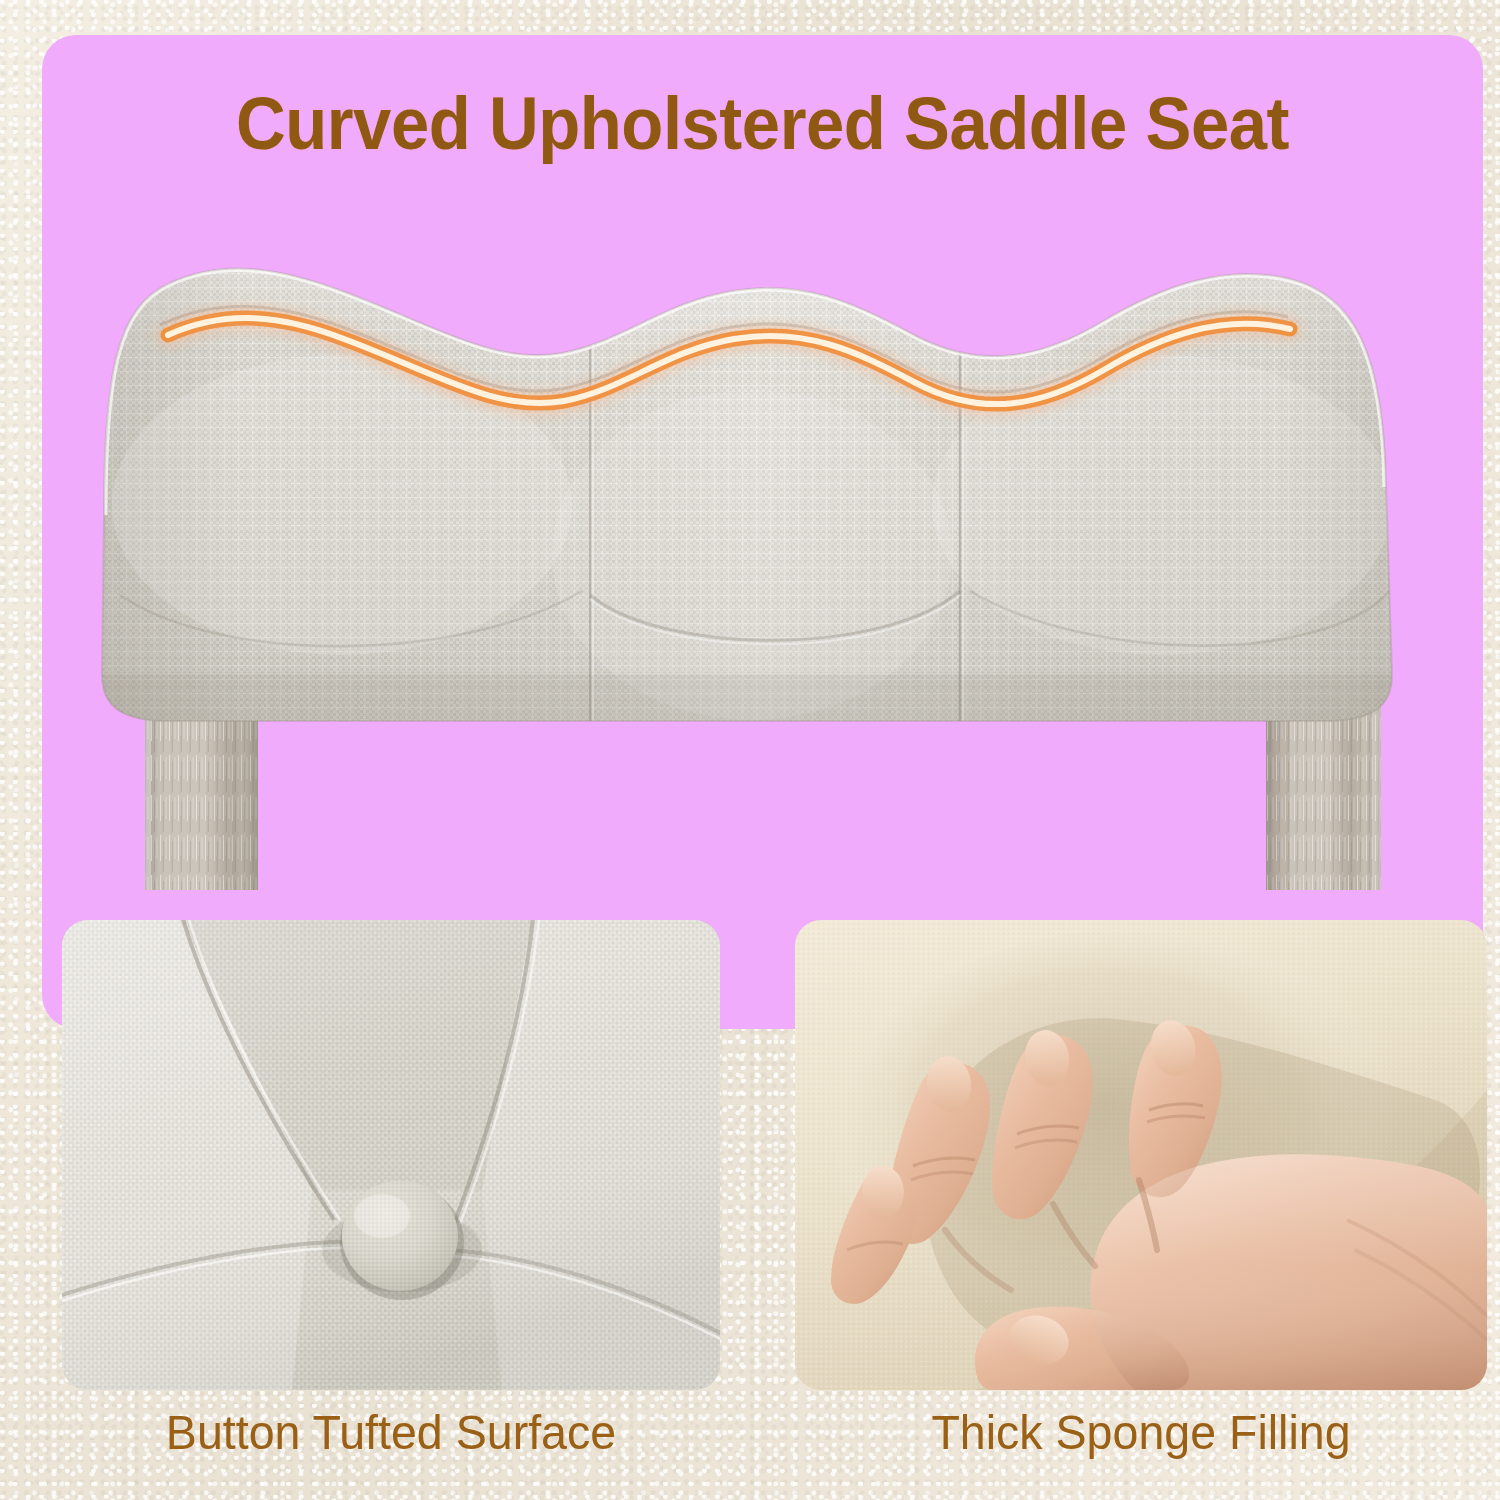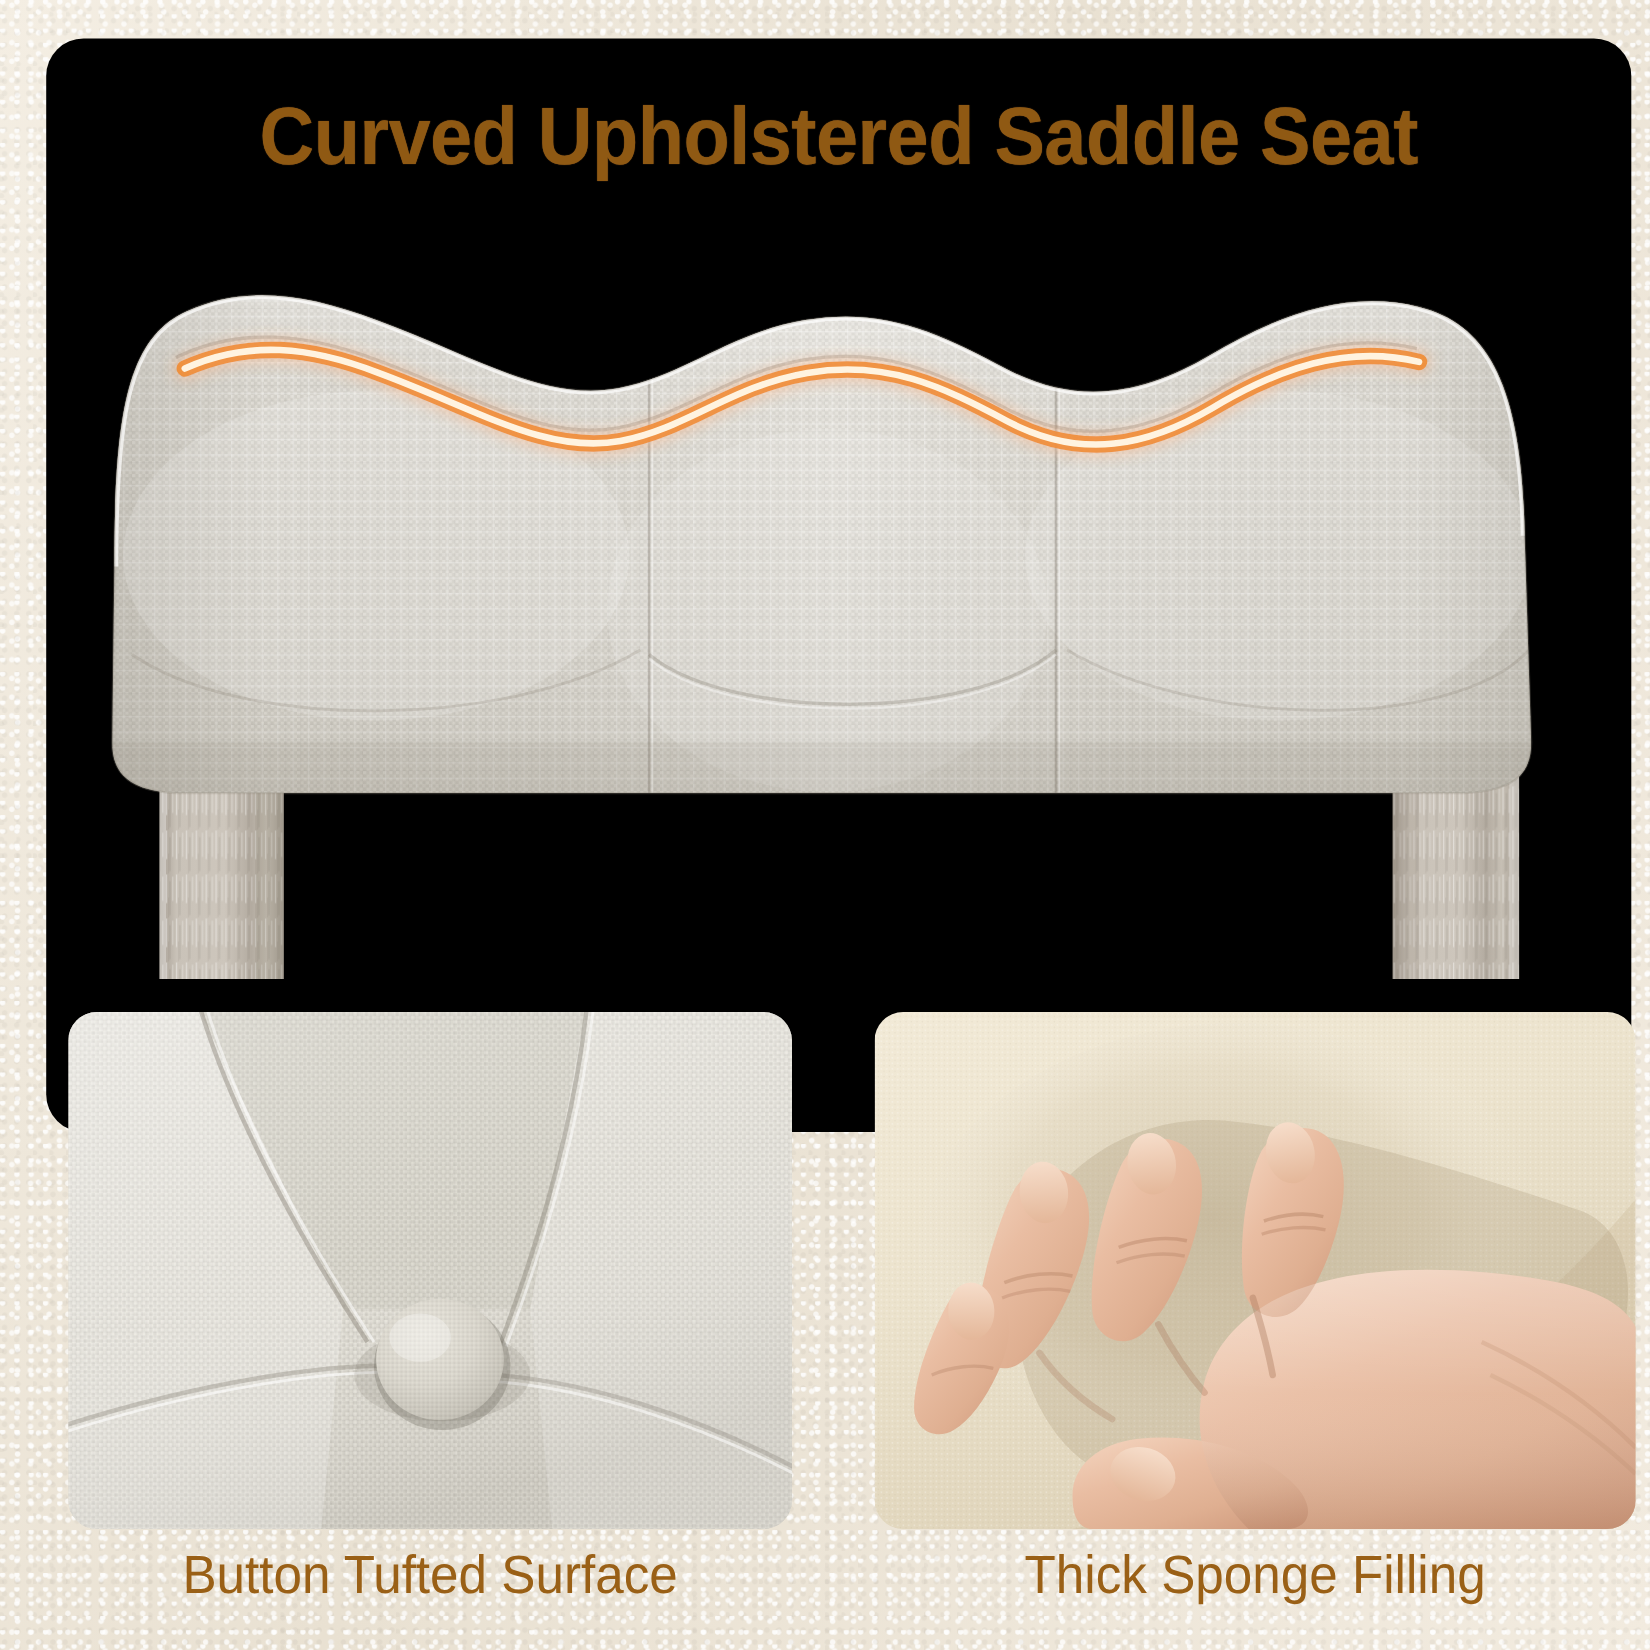--- a/index.html
+++ b/index.html
@@ -31,21 +31,21 @@
     left:450px;top:700px;width:625px;height:200px;
     background:linear-gradient(180deg,#c9934c 0%,#c08c44 100%);
     border-radius:0 0 16px 16px;
     z-index:2;
   }
 
   
   .hero-card{
     position:absolute;
     left:42px;top:35px;width:1441px;height:994px;
-    background:#000000;
+    background:#f0abfc;
     border-radius:34px;
     z-index:3;
     overflow:hidden;
   }
 
   .hero-title{
     position:absolute;top:52px;left:0;width:100%;
     text-align:center;
     font-size:74px;
     line-height:1;

